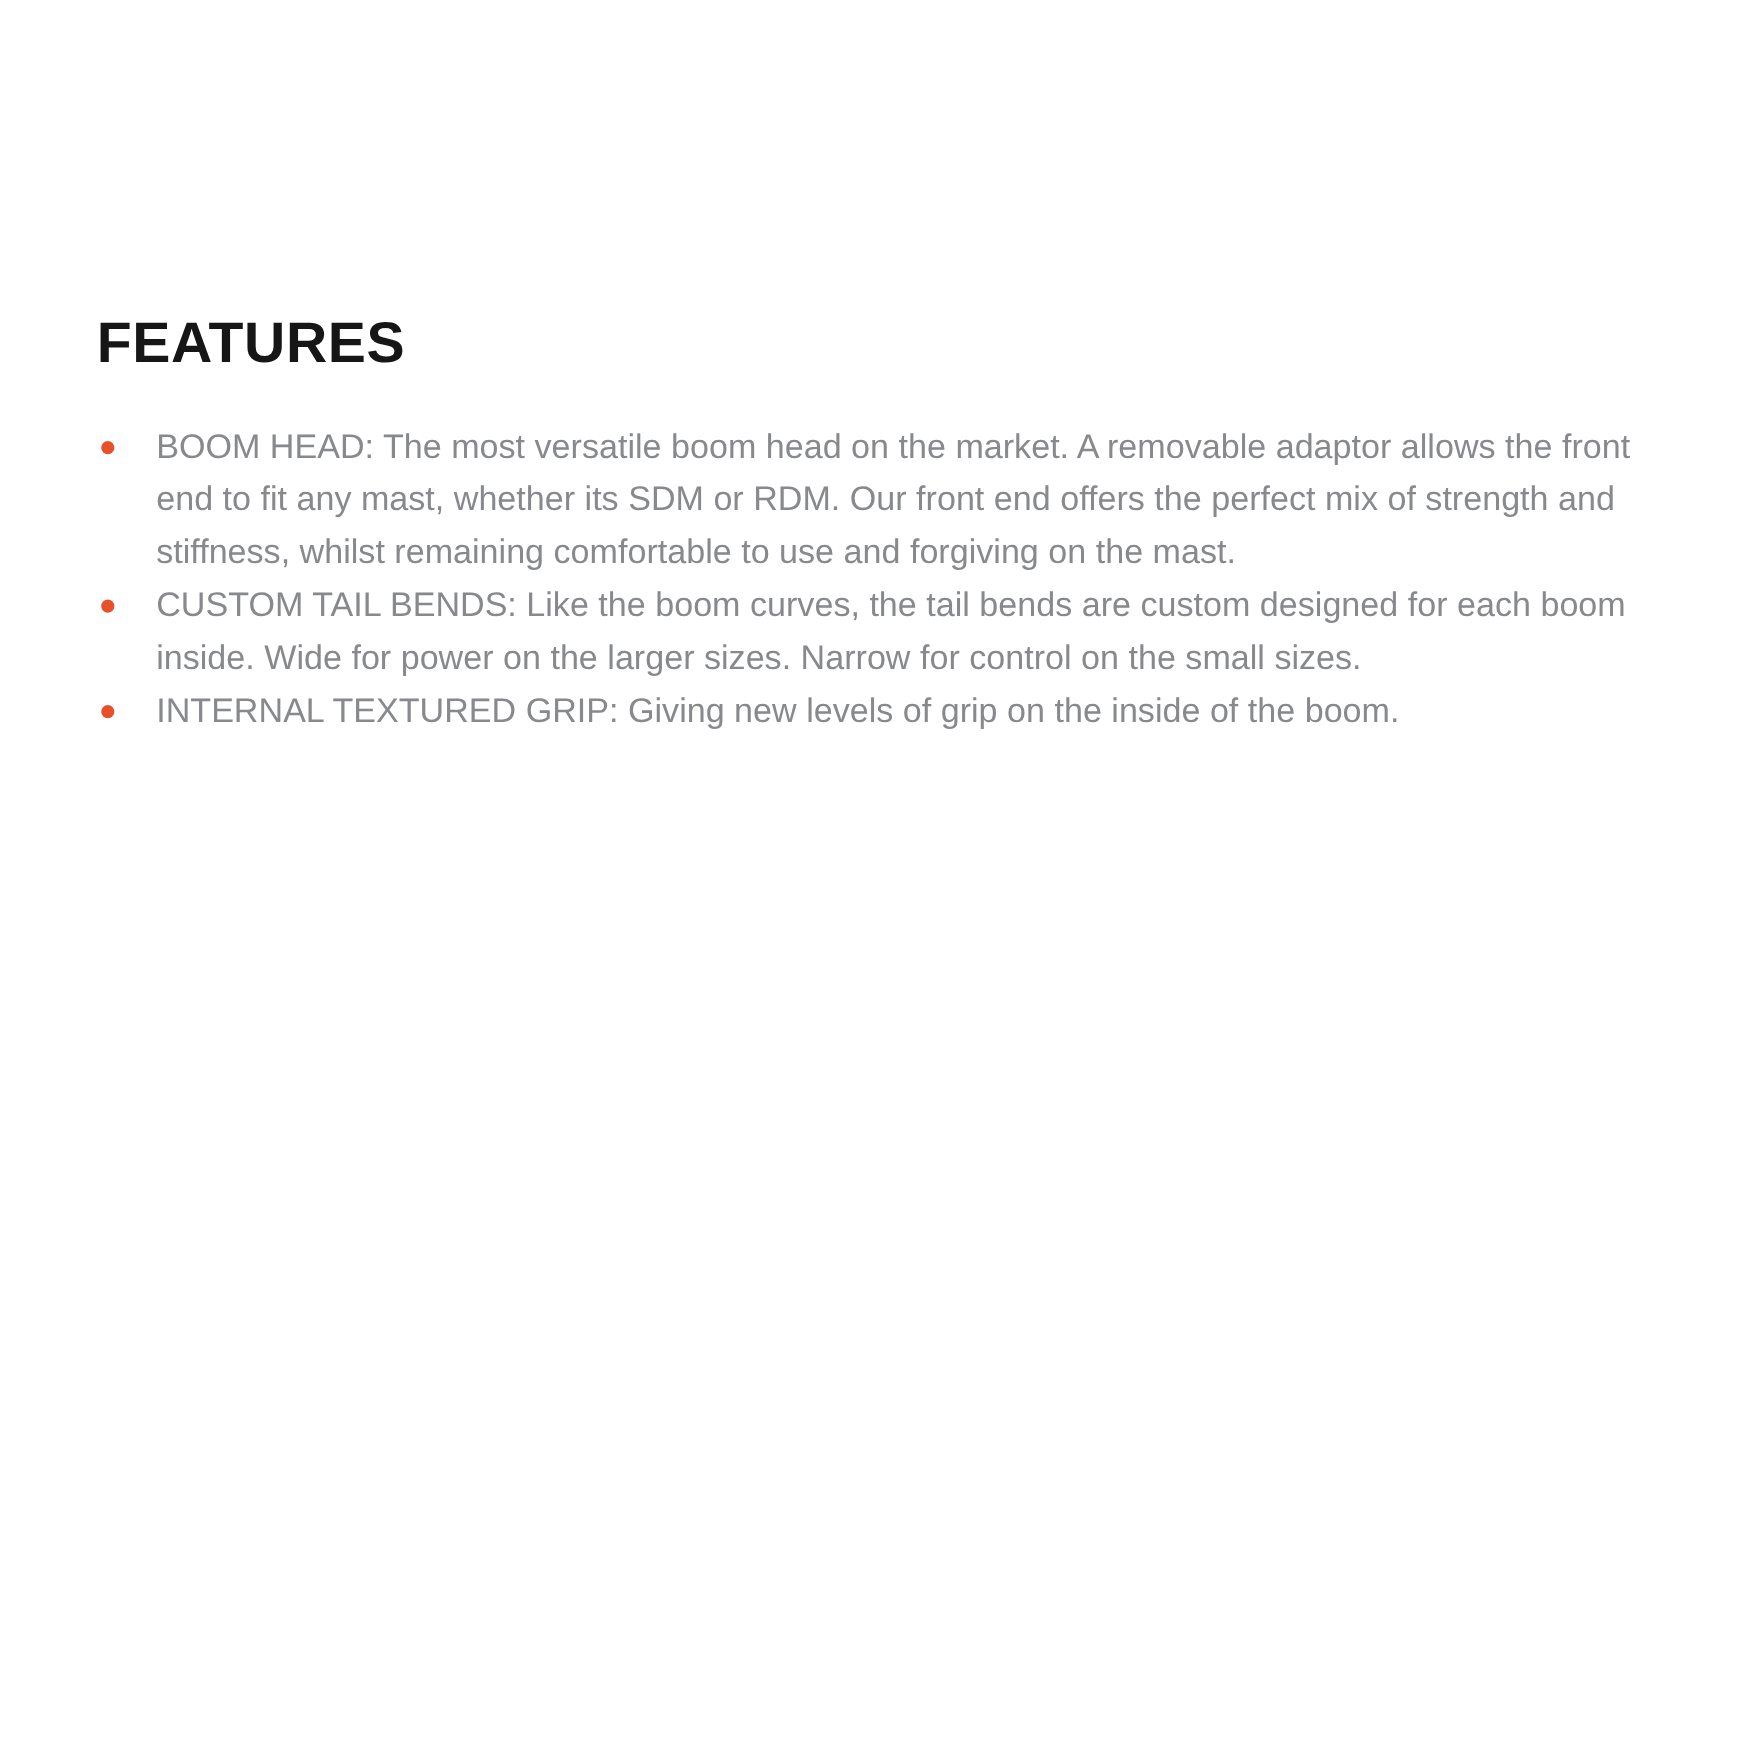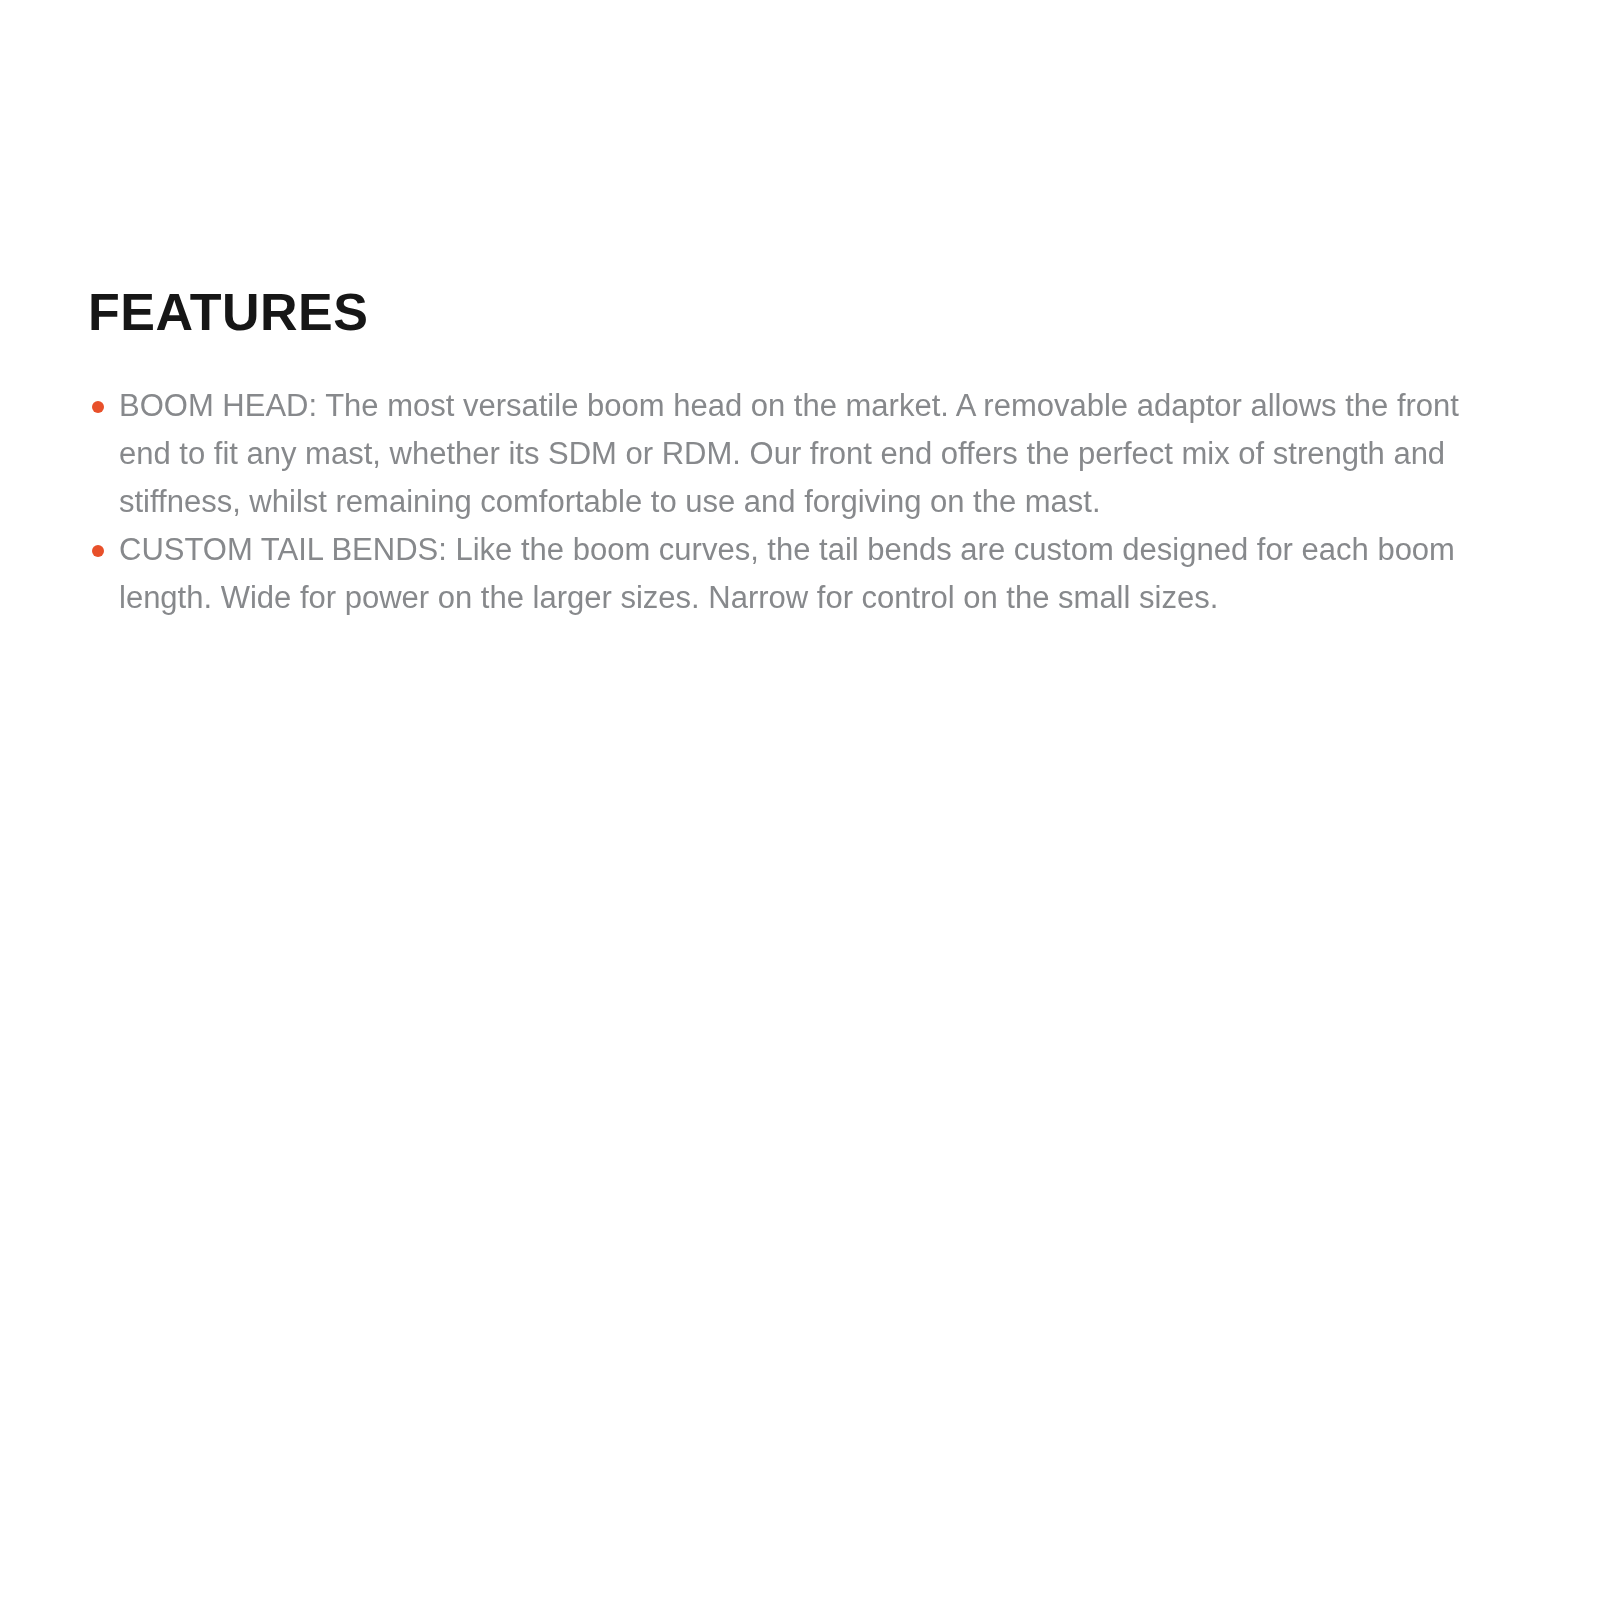--- a/index.html
+++ b/index.html
@@ -51,40 +51,45 @@
     width: 12px;
     height: 12px;
     border-radius: 50%;
     background: var(--bullet-color);
     margin-top: 19px;
     margin-right: 15px;
   }
   .feature-text {
     flex: 1 1 auto;
     max-width: 1385px;
+    margin-left: 23px;
   }
 </style>
 </head>
 <body>
 
 <div class="page">
   <div class="content">
     <h1 class="section-title">FEATURES</h1>
     <ul class="features-list">
 
         <li class="feature-item">
           <span class="bullet-dot"></span>
           <span class="feature-text">BOOM HEAD: The most versatile boom head on the market. A removable adaptor allows the front end to fit any mast, whether its SDM or RDM. Our front end offers the perfect mix of strength and stiffness, whilst remaining comfortable to use and forgiving on the mast.</span>
         </li>
 
 
         <li class="feature-item">
           <span class="bullet-dot"></span>
-          <span class="feature-text">CUSTOM TAIL BENDS: Like the boom curves, the tail bends are custom designed for each boom length. Wide for power on the larger sizes. Narrow for control on the small sizes.</span>
+          <span class="feature-text">CUSTOM TAIL BENDS: Like the boom curves, the tail bends are custom designed for each boom inside. Wide for power on the larger sizes. Narrow for control on the small sizes.</span>
         </li>
 
 
+        <li class="feature-item">
+          <span class="bullet-dot"></span>
+          <span class="feature-text">INTERNAL TEXTURED GRIP: Giving new levels of grip on the inside of the boom.</span>
+        </li>
 
 
 
       </ul>
   </div>
 </div>
 
 </body></html>

